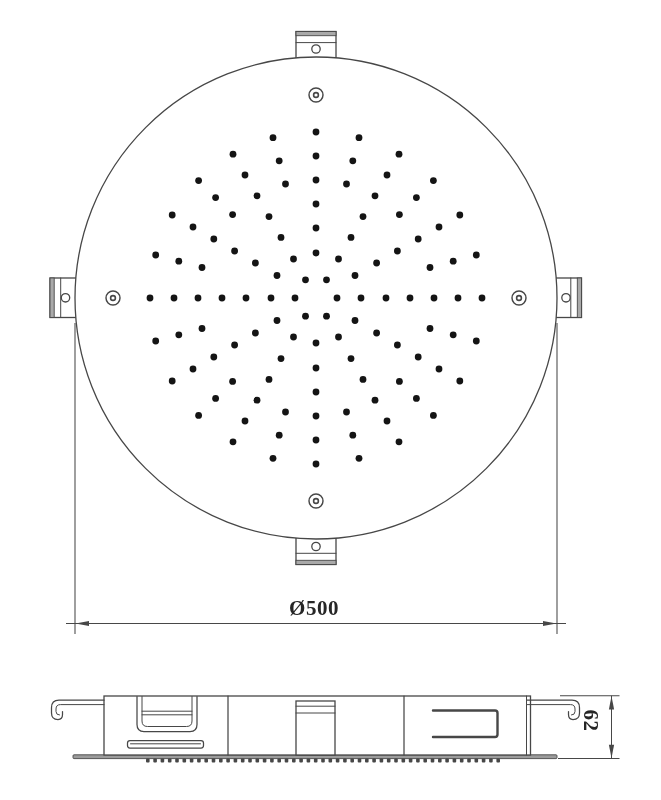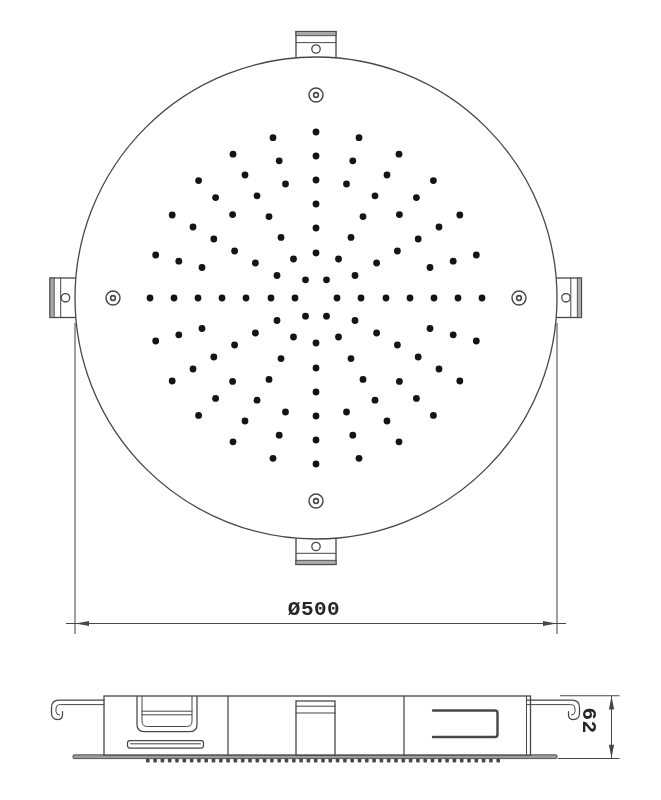--- a/index.html
+++ b/index.html
@@ -1,17 +1,17 @@
 <!DOCTYPE html>
 <html style="--bg: #ffffff; --line: #474747; --flange: #a9a9a9; --plate: #9c9c9c; --text: #262626;"><head>
 <meta charset="utf-8">
 <style>
   html,body{margin:0;padding:0;background:#fff;}
   .canvas{position:relative;width:661px;height:800px;background:var(--bg,#fff);overflow:hidden;
-          font-family:Liberation Mono, monospace;}
+          font-family:Liberation Serif, serif;}
   svg{display:block}
   .ln   {stroke:var(--line);fill:none;stroke-width:1.25;stroke-linecap:round;}
   .lnw  {stroke:var(--line);fill:#fff;stroke-width:1.3;}
   .thin {stroke-width:1.0;}
   .thk  {stroke-width:2.4;}
   .flange{fill:var(--flange);stroke:var(--line);stroke-width:.9;}
   .plate {fill:var(--plate);stroke:var(--line);stroke-width:.9;}
   .dim  {stroke:var(--line);stroke-width:1.05;fill:none;}
   .arrow{fill:var(--line);stroke:none;}
   .dimtext{fill:var(--text);font-weight:700;font-size:21px;letter-spacing:.5px;}

